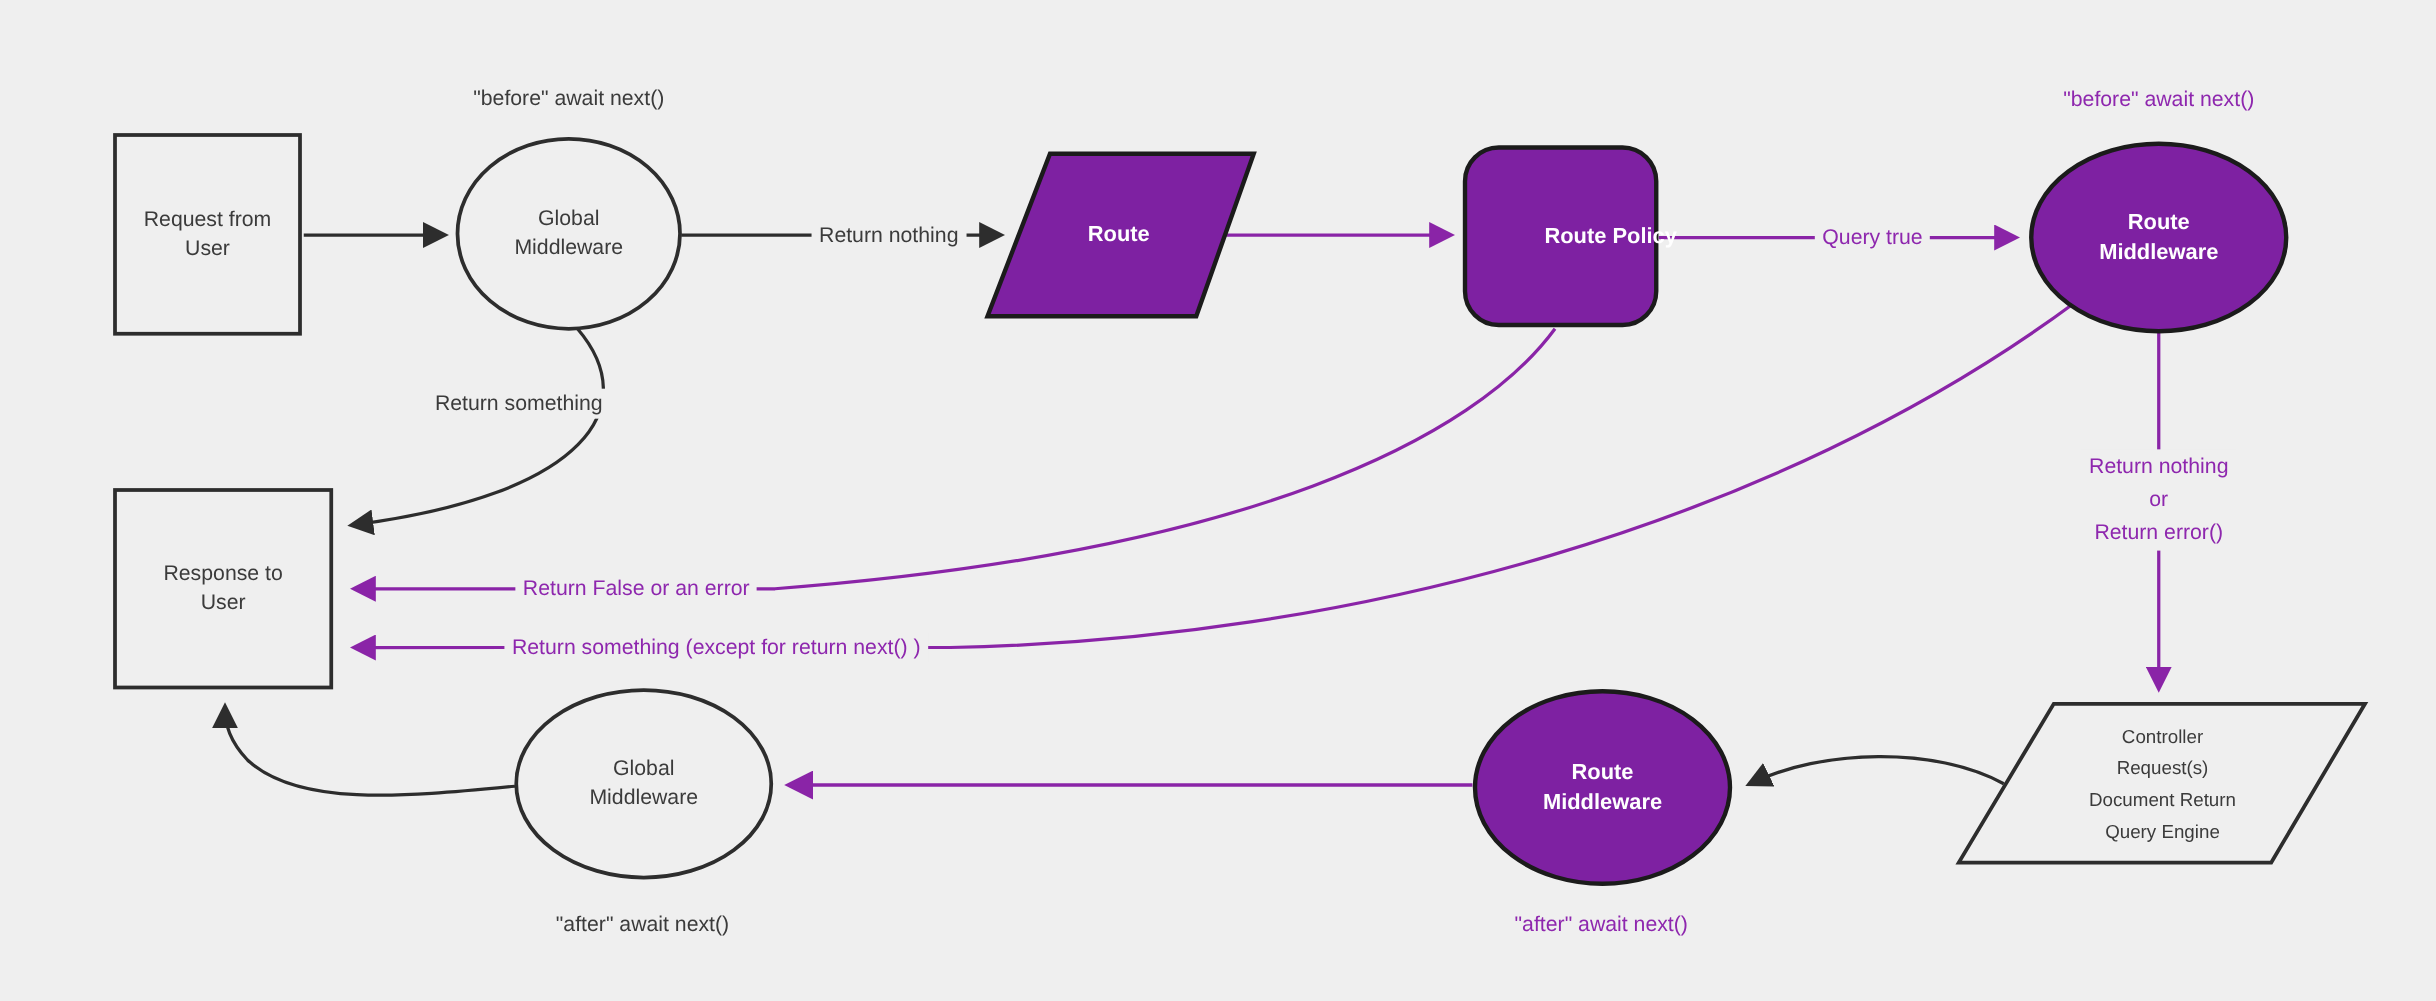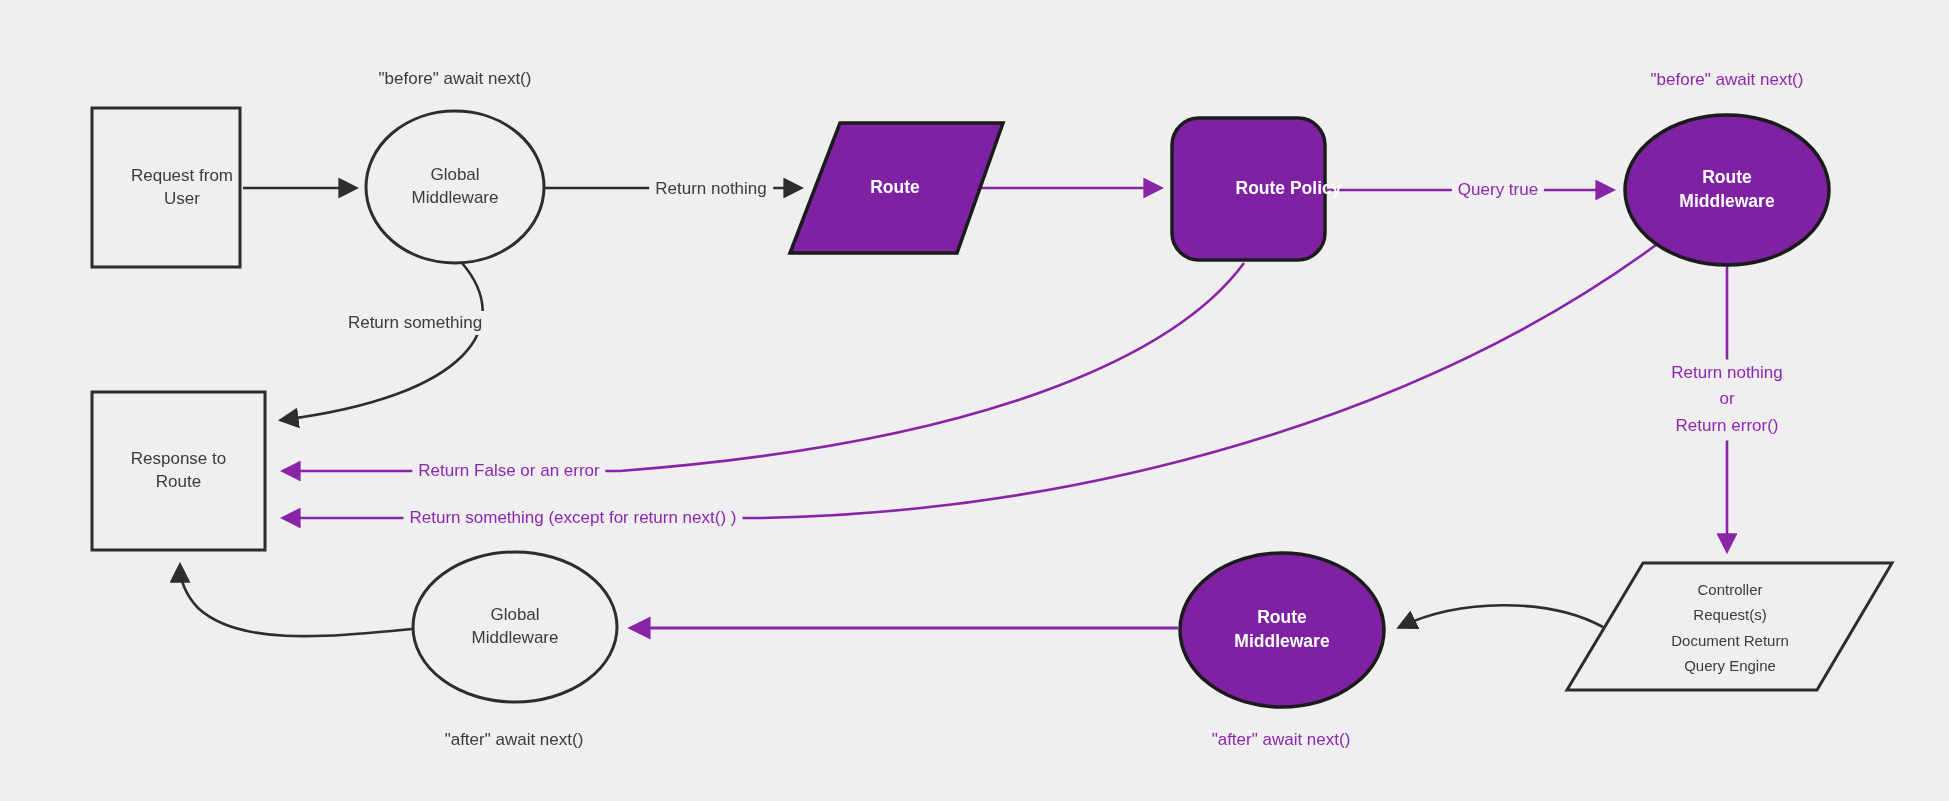--- a/index.html
+++ b/index.html
@@ -82,21 +82,21 @@
 
     <polygon points="1643,563 1892,563 1817,690 1567,690" fill="#efefef" stroke="#2d2d2d" stroke-width="3"></polygon>
 
     <ellipse cx="1282" cy="630" rx="102" ry="77" fill="#7e21a2" stroke="#1b1b1b" stroke-width="3.5"></ellipse>
 
     <ellipse cx="515" cy="627" rx="102" ry="75" fill="#efefef" stroke="#2d2d2d" stroke-width="3"></ellipse>
 
     <rect x="92" y="392" width="173" height="158" fill="#efefef" stroke="#2d2d2d" stroke-width="3"></rect>
   </svg>
 
-  <div class="node-text" style="left:92px;top:108px;width:148px;height:159px;padding-left:16px;">
+  <div class="node-text" style="left:92px;top:108px;width:148px;height:159px;">
     <span class="wrap" style="width:115px;">Request from User</span>
   </div>
 
   <div class="node-text" style="left:395px;top:147px;width:120px;height:80px;">
     <span class="wrap" style="width:110px;">Global Middleware</span>
   </div>
 
   <div class="node-text white" style="left:835px;top:168px;width:120px;height:40px;">
     <span class="wrap">Route</span>
   </div>
@@ -120,21 +120,21 @@
 
   <div class="node-text white" style="left:1217px;top:590px;width:130px;height:80px;">
     <span class="wrap" style="width:120px;">Route Middleware</span>
   </div>
 
   <div class="node-text" style="left:455px;top:587px;width:120px;height:80px;">
     <span class="wrap" style="width:110px;">Global Middleware</span>
   </div>
 
   <div class="node-text" style="left:92px;top:392px;width:173px;height:158px;">
-    <span class="wrap" style="width:120px;">Response to Route</span>
+    <span class="wrap" style="width:120px;">Response to User</span>
   </div>
 
   <div class="lbl" style="left:455px;top:79px;">"before" await next()</div>
 
   <div class="lbl masked" style="left:711px;top:189px;">Return nothing</div>
 
   <div class="lbl masked purple" style="left:1498px;top:190px;">Query true</div>
 
   <div class="lbl purple" style="left:1727px;top:80px;">"before" await next()</div>
 

